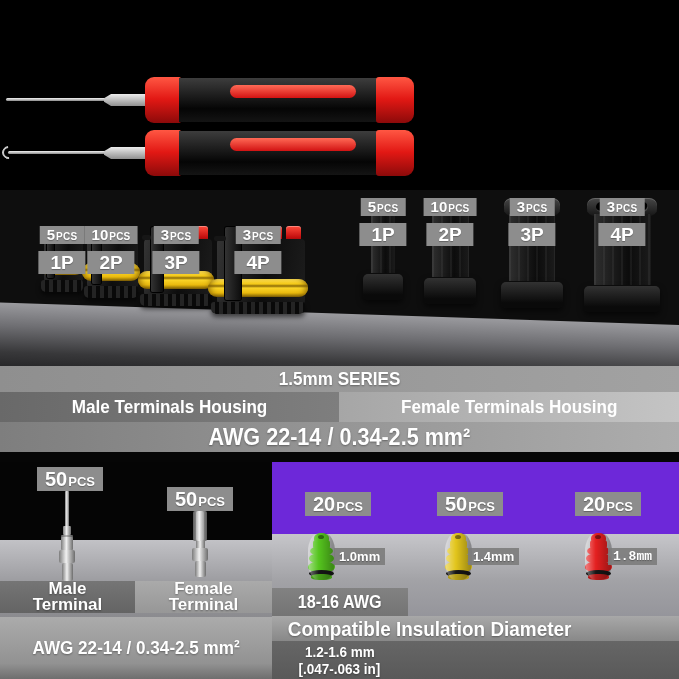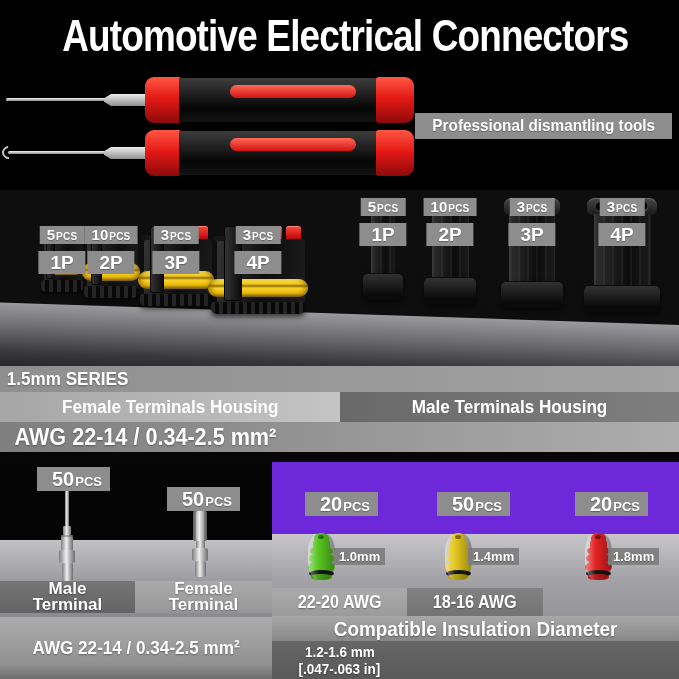--- a/index.html
+++ b/index.html
@@ -78,37 +78,37 @@
   .mc-hole{width:10px;height:10px;border-radius:50%;
            background:radial-gradient(circle at 42% 35%,#000 52%,#4a4a4a 66%,#1c1c1c 100%);}
   .mc-body{flex:1;margin-top:-2px;
            background:linear-gradient(90deg,#2f2f2f,#0c0c0c 60%,#1b1b1b),
                       repeating-linear-gradient(90deg,rgba(255,255,255,.05) 0 2px,transparent 2px 9px);
            background-blend-mode:screen;}
   .mc-base{height:26px;border-radius:5px;margin-top:1px;
            background:linear-gradient(180deg,#323232,#0a0a0a 80%);box-shadow:0 3px 6px rgba(0,0,0,.6);}
 
   
-  .banner{display:flex;align-items:center;justify-content:flex-start;font-weight:700;
+  .banner{display:flex;align-items:center;justify-content:center;font-weight:700;
           text-shadow:0 1px 2px rgba(0,0,0,.35);}
   .banner-series{top:366px;height:26px;background:linear-gradient(90deg,#8f8f8f,#a2a2a2);font-size:19px;}
   .banner-split{top:392px;height:30px;display:flex;}
   .banner-split .half{display:flex;align-items:center;justify-content:center;font-size:19px;font-weight:700;}
   .half-female{width:340px;background:linear-gradient(90deg,#a6a6a6,#c4c4c4);}
   .half-male{width:339px;background:linear-gradient(90deg,#696969,#7e7e7e);}
   .banner-awg{top:422px;height:30px;background:linear-gradient(90deg,#7e7e7e,#adadad);font-size:24px;}
   .black-strip{top:452px;height:10px;background:#060606;}
 
   
   .sec-terminals{top:462px;height:217px;width:272px;left:0;right:auto;background:#050505;overflow:hidden;}
   .t-platform{position:absolute;left:0;right:0;top:78px;height:80px;
               background:linear-gradient(180deg,#c2c2c6 0,#9a9a9e 55%,#8a8a8e);}
   .bqty{position:absolute;height:24px;padding:0 8px;background:#8d8d8d;display:flex;align-items:baseline;
         justify-content:center;font-weight:700;line-height:24px;z-index:3;text-shadow:0 1px 1px rgba(0,0,0,.3);}
-  .bqty .q{font-size:20px;margin-left:7px;}
+  .bqty .q{font-size:20px;}
   .bqty .u{font-size:13px;margin-left:1px;}
   .term{position:absolute;display:flex;flex-direction:column;align-items:center;z-index:2;}
   .metal{background:linear-gradient(90deg,#7c7c7c,#f1f1f1 45%,#bdbdbd 65%,#6d6d6d);}
   .tm-pin{width:4px;height:36px;border-radius:2px 2px 0 0;}
   .tm-collar{width:8px;height:9px;border-radius:1px;}
   .tm-box{width:12px;height:15px;border-radius:1px;box-shadow:inset 0 2px 0 rgba(0,0,0,.25);}
   .tm-wings{width:16px;height:13px;border-radius:2px;}
   .tm-barrel{width:11px;height:18px;border-radius:2px;}
   .tf-tube{width:14px;height:30px;border-radius:2px;box-shadow:inset 3px 0 0 rgba(0,0,0,.25),inset -3px 0 0 rgba(0,0,0,.18);}
   .tf-neck{width:9px;height:7px;}
@@ -143,56 +143,50 @@
   .size-badge{position:absolute;height:17px;padding:0 5px;background:rgba(125,125,125,.92);z-index:3;
               font-size:13px;font-weight:700;line-height:17px;text-shadow:0 1px 1px rgba(0,0,0,.3);}
   .awg-row{position:absolute;top:126px;height:28px;left:0;right:0;display:flex;z-index:4;}
   .awg-seg{display:flex;align-items:center;justify-content:center;font-size:18px;font-weight:700;
            text-shadow:0 1px 2px rgba(0,0,0,.35);}
   .awg-1{width:135px;background:linear-gradient(180deg,#ababab,#9b9b9b);}
   .awg-2{width:136px;background:linear-gradient(180deg,#828282,#747474);}
   .awg-3{width:136px;background:linear-gradient(180deg,#6a6a6a,#5c5c5c);}
   .cid-header{position:absolute;top:154px;height:25px;left:0;right:0;z-index:4;
               background:linear-gradient(180deg,#a8a8a8,#888888);display:flex;align-items:center;
-              justify-content:center;font-size:21px;font-weight:700;text-shadow:0 1px 2px rgba(0,0,0,.35);}
+              justify-content:flex-start;font-size:21px;font-weight:700;text-shadow:0 1px 2px rgba(0,0,0,.35);}
   .cid-values{position:absolute;top:179px;bottom:0;left:0;right:0;display:flex;z-index:4;
               background:linear-gradient(180deg,#666,#595959);text-align:center;}
   .cid-col{width:135.6px;display:flex;flex-direction:column;align-items:center;justify-content:center;
            font-size:15px;font-weight:700;line-height:17px;text-shadow:0 1px 2px rgba(0,0,0,.35);}
 </style>
 </head>
 <body>
 
 <div class="stage">
 
-  <div class="sec sec-title">
-    <h1><span>Automotive Electrical Connectors</span></h1>
-  </div>
 
   <div class="sec sec-tools">
     <div class="tool" style="top:7px;left:2px;">
       <div class="t-pin"></div>
       <div class="t-shank"></div>
       <div class="t-collar"></div>
       <div class="t-body"></div>
       <div class="t-stripe"></div>
       <div class="t-cap"></div>
     </div>
     <div class="tool" style="top:60px;left:2px;">
       <div class="t-pin" style="left:6px;width:112px;"></div>
       <div class="t-hook"></div>
       <div class="t-shank"></div>
       <div class="t-collar"></div>
       <div class="t-body"></div>
       <div class="t-stripe"></div>
       <div class="t-cap"></div>
     </div>
-    <div class="tools-label">
-      <span class="cond">Professional dismantling tools</span>
-    </div>
   </div>
 
   <div class="sec sec-housings">
     <div class="h-platform"></div>
 
     <div class="hcol" style="left:7px;top:36px;">
       <div class="qty-badge">
           <span class="q">5</span>
           <span class="u">PCS</span>
         </div>
@@ -329,25 +323,25 @@
         <div class="mc-body" style="width:57px;"></div>
         <div class="mc-base" style="width:76px;"></div>
       </div>
     </div>
   </div>
 
   <div class="sec banner banner-series">
     <span class="cond">1.5mm SERIES</span>
   </div>
   <div class="sec banner-split">
+    <div class="half half-male">
+      <span class="cond">Male Terminals Housing</span>
+    </div>
     <div class="half half-female">
       <span class="cond">Female Terminals Housing</span>
-    </div>
-    <div class="half half-male">
-      <span class="cond">Male Terminals Housing</span>
     </div>
   </div>
   <div class="sec banner banner-awg">
     <span class="cond">AWG 22-14 / 0.34-2.5 mm²</span>
   </div>
   <div class="sec black-strip"></div>
 
   <div class="sec sec-terminals">
     <div class="t-platform"></div>
 
@@ -434,26 +428,23 @@
       <i class="sl-rib3"></i>
         <i class="sl-rib2"></i>
         <i class="sl-rib1"></i>
         <i class="sl-neck"></i>
         <i class="sl-cap"></i>
         <i class="sl-hole"></i>
         <i class="sl-ring"></i>
         <i class="sl-foot"></i>
         <i class="sl-shade"></i>
     </div>
-    <div class="size-badge" style="left:336px;top:86px;">1.8mm</div>
+    <div class="size-badge" style="left:336px;top:86px;font-family:Liberation Mono, monospace;">1.8mm</div>
 
     <div class="awg-row">
-      <div class="awg-seg awg-1">
-          <span class="cond">22-20 AWG</span>
-        </div>
       <div class="awg-seg awg-2">
           <span class="cond">18-16 AWG</span>
         </div>
     </div>
 
     <div class="cid-header">
       <span class="cond">Compatible Insulation Diameter</span>
     </div>
 
     <div class="cid-values">

